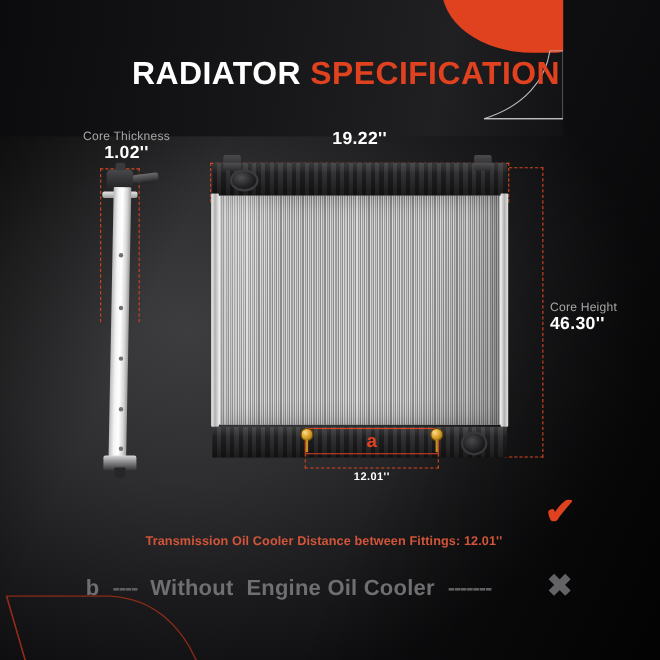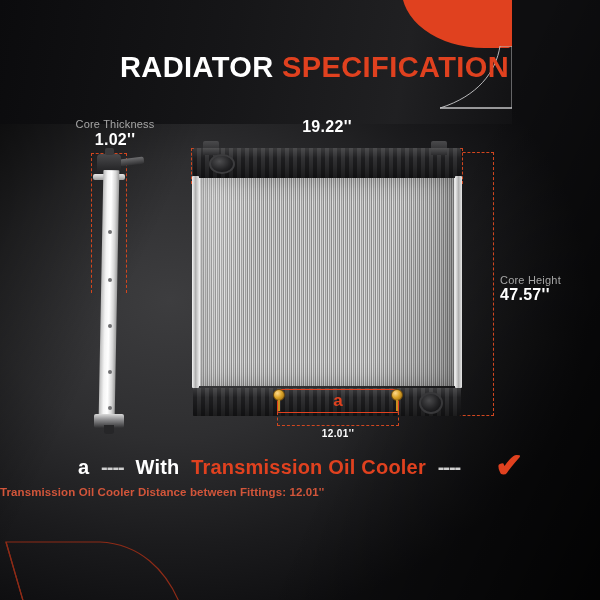--- a/index.html
+++ b/index.html
@@ -200,21 +200,21 @@
   .rowtext.dim .hl{ color:#6f6f71; }
   .tick{
     position:absolute; left:495px; top:-4px;
     color:#e0411f; font-size:34px; font-weight:bold; line-height:34px;
   }
   .cross{
     position:absolute; left:497px; top:-2px;
     color:#636365; font-size:28px; font-weight:bold; line-height:30px;
   }
   .sub{
-    position:absolute; left:0; right:11px; top:34px; 
+    position:absolute; left:0; right:11px; top:34px; text-align:center;
     color:#d2553a; font-size:11.5px; font-weight:bold; letter-spacing:.1px;
   }
 
   
   .bl-deco{ position:absolute; left:-10px; bottom:-4px; width:210px; height:80px; }
 </style>
 </head>
 <body>
 
 <div id="stage">
@@ -253,21 +253,21 @@
   <div class="dim-lbl" style="left:193px; top:118px; width:268px;">
     <div class="lbl-big">19.22''</div>
   </div>
 
   <div class="dashbox" style="left:191px; top:148px; width:272px; height:36px; border-bottom:none;"></div>
 
   <div class="dashbox" style="left:458px; top:152px; width:36px; height:264px; border-left:none;"></div>
 
   <div style="position:absolute; left:500px; top:274px;">
     <div class="lbl-small" style="text-align:right;">Core Height</div>
-    <div class="lbl-big" style="text-align:left;">47.57''</div>
+    <div class="lbl-big" style="text-align:left;">46.30''</div>
   </div>
 
   <div class="rad">
     <div class="tank top">
       <div class="bracket-l"></div>
       <div class="bracket-r"></div>
       <div class="tank-shade"></div>
       <div class="inlet"></div>
     </div>
 
@@ -289,32 +289,35 @@
       </div>
     </div>
   </div>
 
   <div class="dashbox" style="left:277px; top:412px; width:122px; height:14px; border-top:none;"></div>
   <div class="mini-dim" style="left:277px; top:428px; width:122px; text-align:center;">12.01''</div>
 
   <div class="legend">
 
     <div class="row">
-      <div class="rowtext">
-        <span class="mark" style="margin-right: 6px;">a</span>
+      <div class="tick">✔</div>
+    </div>
+
+    <div class="sub">Transmission Oil Cooler Distance between Fittings: 12.01''</div>
+
+    <div class="row" style="margin-top:36px;">
+      <div class="rowtext dim">
+        <span class="mark" style="margin-right: 6px;">b</span>
         <span class="dash" style="margin-right: 6px;">----</span>
-        <span class="with" style="margin-right: 6px;">With</span>
-        <span class="hl" style="margin-right: 6px;">Transmission Oil Cooler</span>
-        <span class="dash" style="margin-right: 6px;">----</span>
+        <span class="with" style="margin-right: 6px;">Without</span>
+        <span class="hl" style="margin-right: 6px;">Engine Oil Cooler</span>
+        <span class="dash" style="margin-right: 6px;">-------</span>
       </div>
-      <div class="tick">✔</div>
-    </div>
-
-    <div class="sub">Transmission Oil Cooler Distance between Fittings: 12.01''</div>
-
+      <div class="cross">✖</div>
+    </div>
   </div>
 
   <svg class="bl-deco" viewBox="0 0 210 80">
     <path d="M16 18 L110 18 C150 20 176 46 190 80 L34 80 Z" fill="none" stroke="#8e2b17" stroke-width="1.2"></path>
     <path d="M16 18 L34 80" fill="none" stroke="#8e2b17" stroke-width="1.2"></path>
   </svg>
 
 </div>
 
 </body></html>

